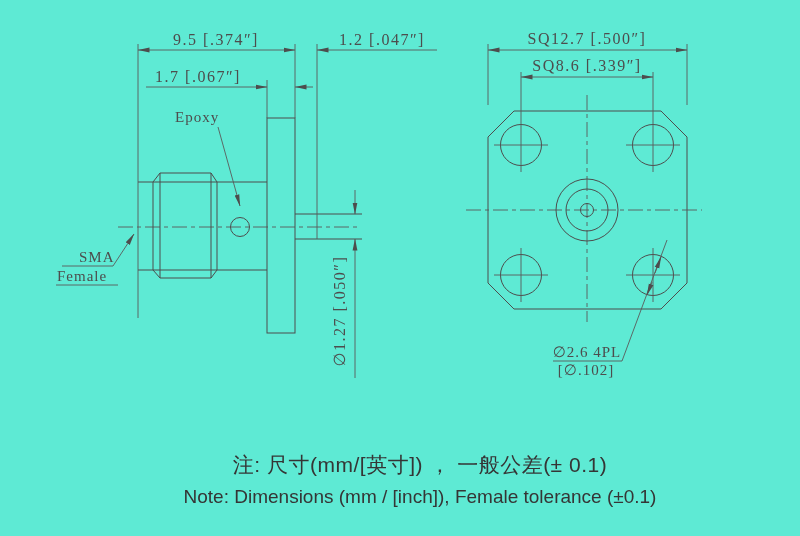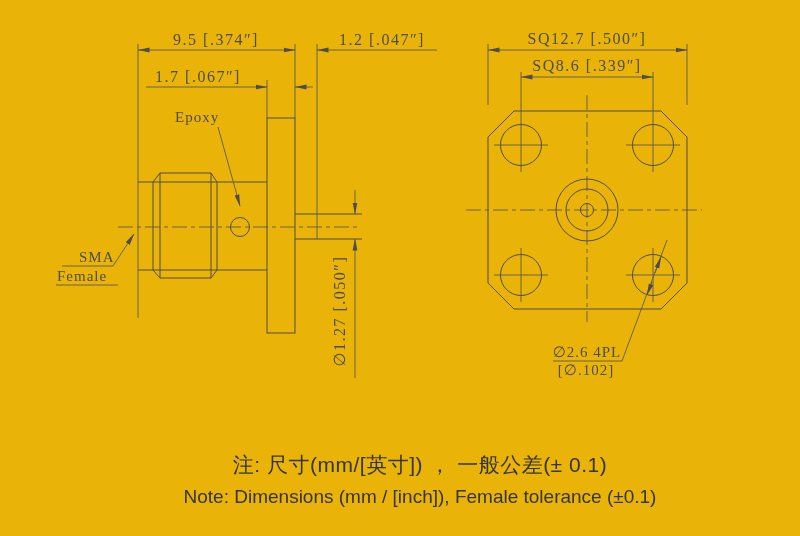--- a/index.html
+++ b/index.html
@@ -1,16 +1,16 @@
 <!DOCTYPE html>
 <html><head>
 <meta charset="utf-8">
 <style>
   html,body{margin:0;padding:0;background:#ffffff;}
-  .page{position:relative;width:800px;height:536px;background:#eab308;overflow:hidden;
+  .page{position:relative;width:800px;height:536px;background:#5eead4;overflow:hidden;
         font-family:"Liberation Sans",sans-serif;}
   svg{display:block;}
   .ln{stroke:#4d4d4d;stroke-width:1;fill:none;stroke-linecap:butt;}
   .thin{stroke:#5a5a5a;stroke-width:0.9;fill:none;}
   .cl{stroke:#5a5a5a;stroke-width:0.9;fill:none;stroke-dasharray:15 4 4 4;}
   .arrfill{fill:#4d4d4d;}
   .dimtext{font-family:"Liberation Serif","DejaVu Serif",serif;font-size:16px;fill:#4d4d4d;
            letter-spacing:1.5px;}
   .dimtext-sm{font-family:"Liberation Serif","DejaVu Serif",serif;font-size:15px;fill:#4d4d4d;
            letter-spacing:1px;}

